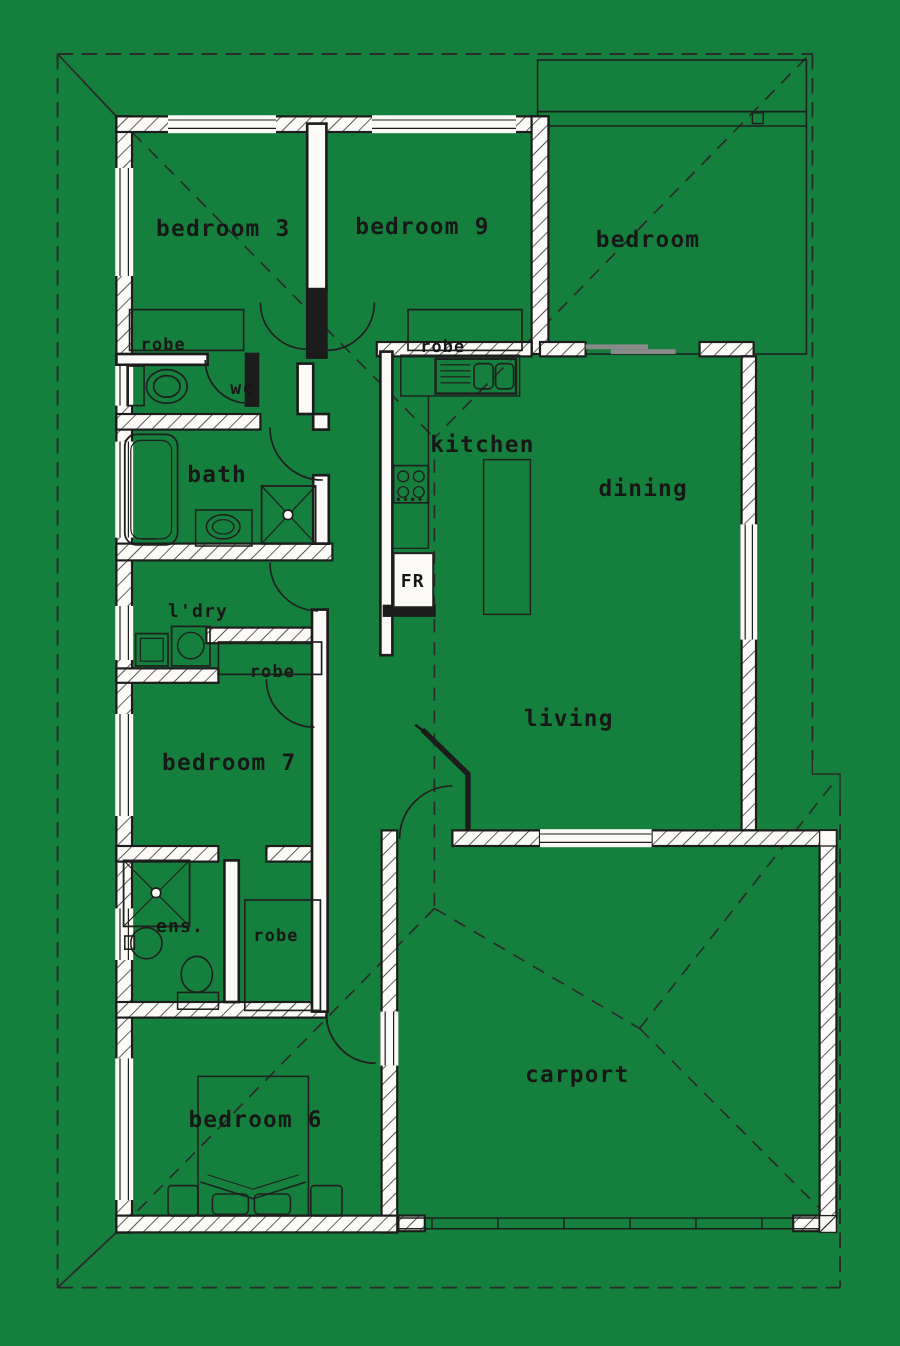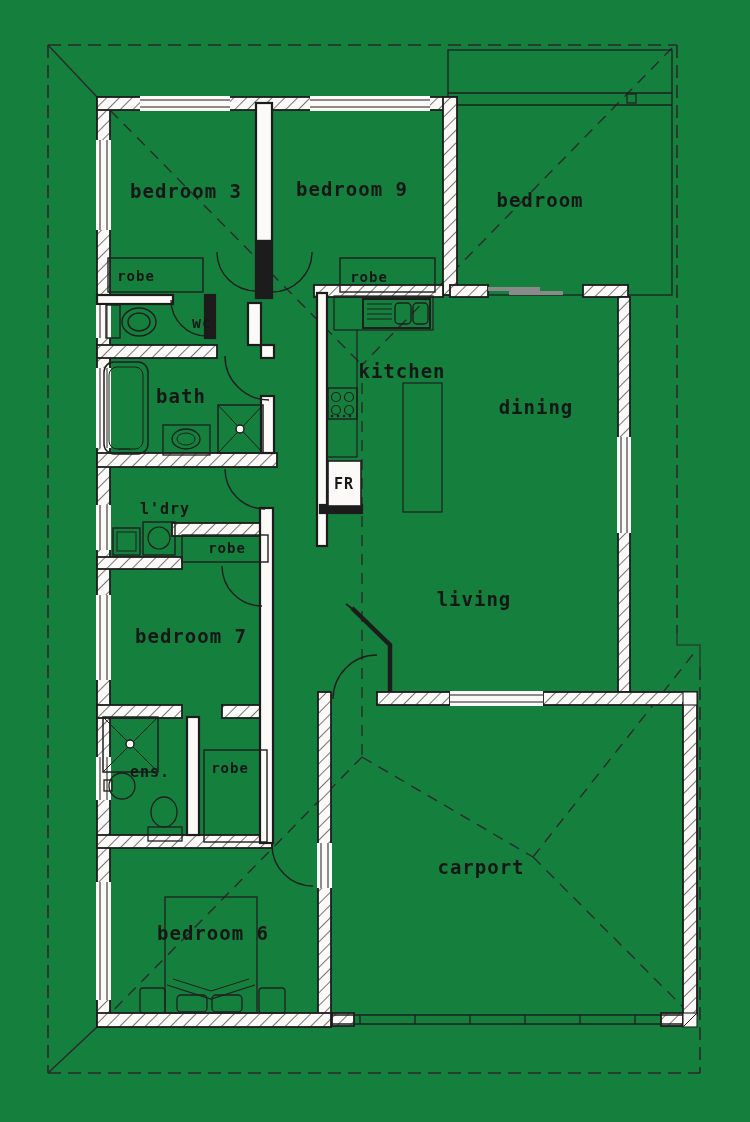--- a/index.html
+++ b/index.html
@@ -15,21 +15,21 @@
   .lbl{
     position:absolute;
     transform:translate(-50%,-50%);
     color:#171717;
     font-weight:bold;
     white-space:nowrap;
     letter-spacing:1px;
   }
   .lbl.big{font-size:19px;}
   .lbl.med{font-size:15px;}
-  .lbl.sm{font-size:14px;}
+  .lbl.sm{font-size:14px;margin-top:12px;}
 </style>
 </head>
 <body>
 
 <div class="stage">
 <svg width="750" height="1122" viewBox="0 0 750 1122">
   <defs>
     <pattern id="hatch" patternUnits="userSpaceOnUse" width="9" height="9" patternTransform="rotate(45)">
       <rect width="9" height="9" fill="#fbfaf7"></rect>
       <line x1="0" y1="0" x2="0" y2="9" stroke="#2e2e2e" stroke-width="1.3"></line>
@@ -293,14 +293,14 @@
 <div class="lbl big" style="left:402px;top:371px">kitchen</div>
 <div class="lbl big" style="left:536px;top:407px">dining</div>
 <div class="lbl med" style="left:165px;top:509px">l'dry</div>
 <div class="lbl med" style="left:344px;top:484px">FR</div>
 <div class="lbl sm" style="left:227px;top:548px">robe</div>
 <div class="lbl big" style="left:474px;top:599px">living</div>
 <div class="lbl big" style="left:191px;top:636px">bedroom 7</div>
 <div class="lbl med" style="left:150px;top:772px">ens.</div>
 <div class="lbl sm" style="left:230px;top:768px">robe</div>
 <div class="lbl big" style="left:213px;top:933px">bedroom 6</div>
-<div class="lbl big" style="left:481px;top:867px">carport</div>
+<div class="lbl big" style="left:481px;top:896px">carport</div>
 </div>
 
 </body></html>

